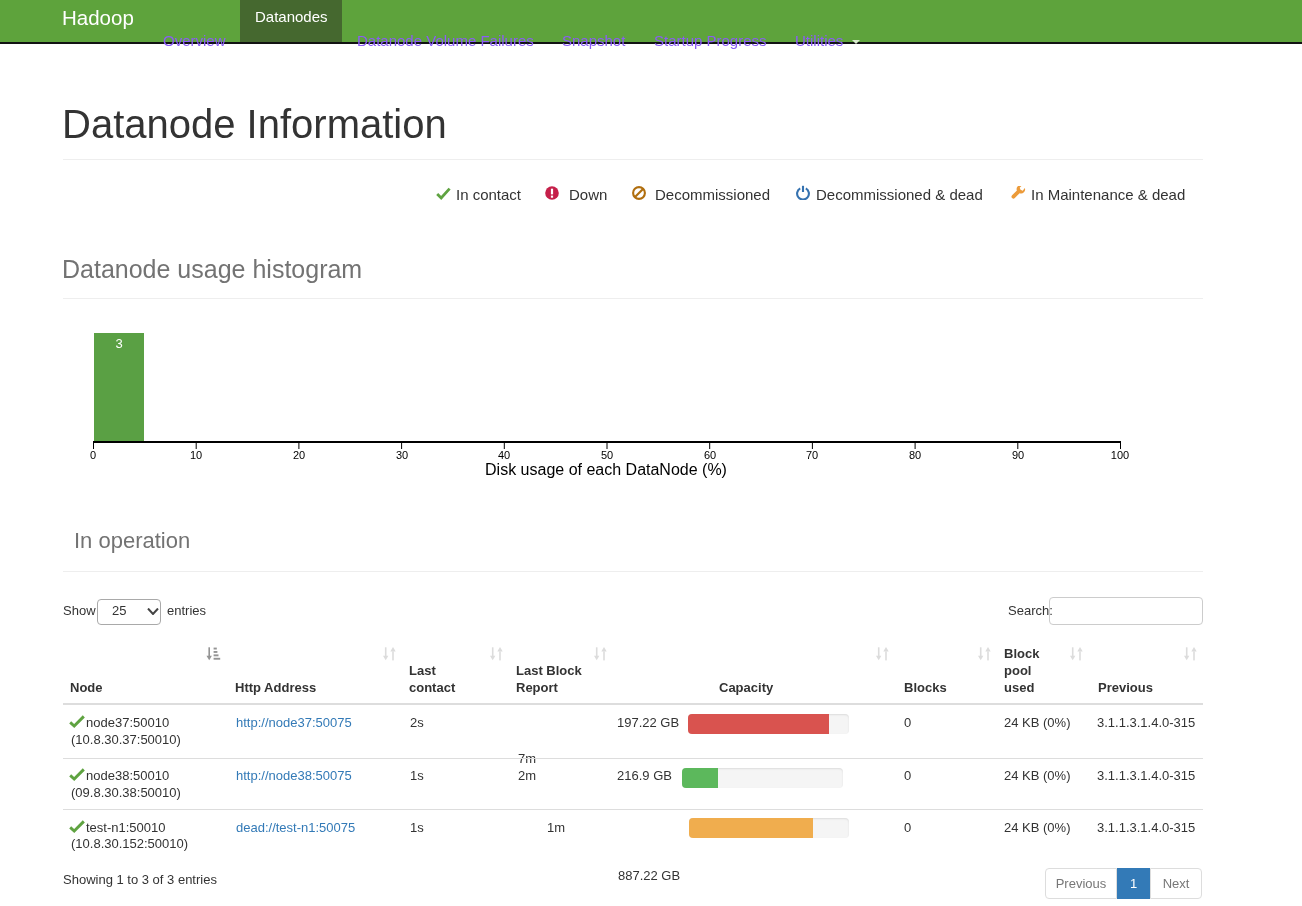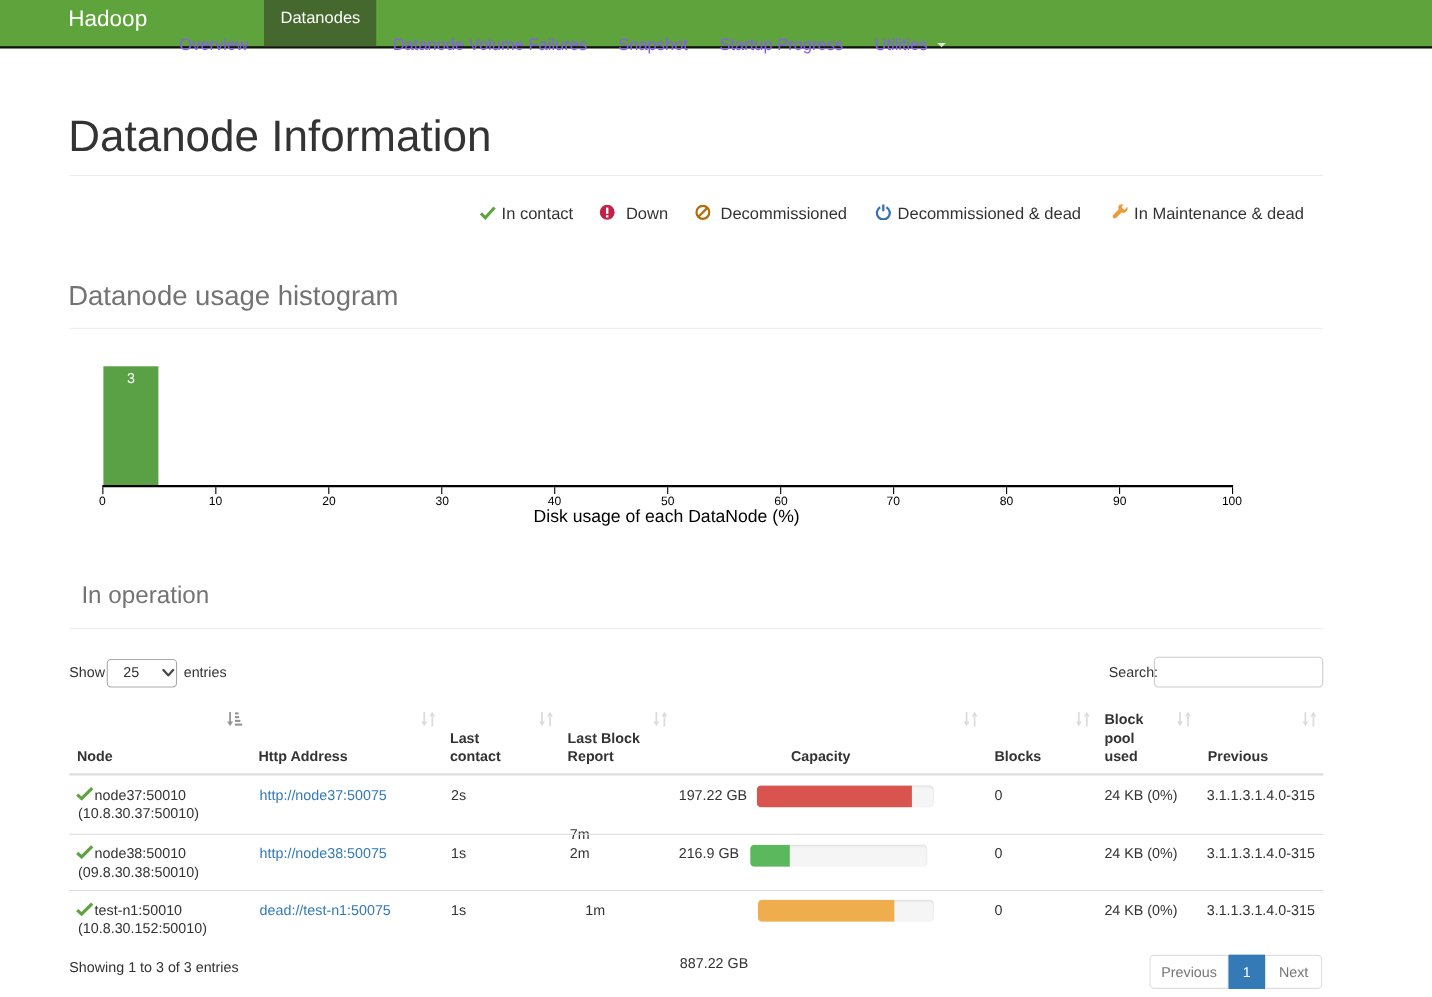--- a/index.html
+++ b/index.html
@@ -229,21 +229,21 @@
 <div class="cell" style="left:1097px; top:769px;">3.1.1.3.1.4.0-315</div>
 <div class="line" style="left:63px; top:809px; width:1140px; height:1px;"></div>
 
 <svg class="abs" style="left:69px; top:820px;" width="16" height="13" viewBox="0 0 16 13">
     <path d="M1.2 7.4 L5.2 11 L14.8 1.4" stroke="#5fa341" stroke-width="2.9" fill="none"></path>
   </svg>
 <div class="cell" style="left:86px; top:821px;">test-n1:50010</div>
 <div class="cell" style="left:71px; top:837px;">(10.8.30.152:50010)</div>
 <div class="cell link" style="left:236px; top:821px;">dead://test-n1:50075</div>
 <div class="cell" style="left:410px; top:821px;">1s</div>
-<div class="cell" style="left:532px; top:821px;">1m</div>
+<div class="cell" style="left:547px; top:821px;">1m</div>
 <div class="cell" style="left:618px; top:821px;margin-top:48px;">887.22 GB</div>
 <div class="progress" style="left:689px; top:818px; width:160px;">
     <div class="pfill" style="width:124px; background:#f0ad4e;"></div>
   </div>
 <div class="cell" style="left:904px; top:821px;">0</div>
 <div class="cell" style="left:1004px; top:821px;">24 KB (0%)</div>
 <div class="cell" style="left:1097px; top:821px;">3.1.1.3.1.4.0-315</div>
 
 <div class="cell" style="left:63px; top:873px;">Showing 1 to 3 of 3 entries</div>
 <div class="abs" style="left:1045px; top:868px; width:72px; height:31px; border:1px solid #ddd; border-radius:4px 0 0 4px; color:#777; font-size:13px; line-height:29px; text-align:center;">Previous</div>

